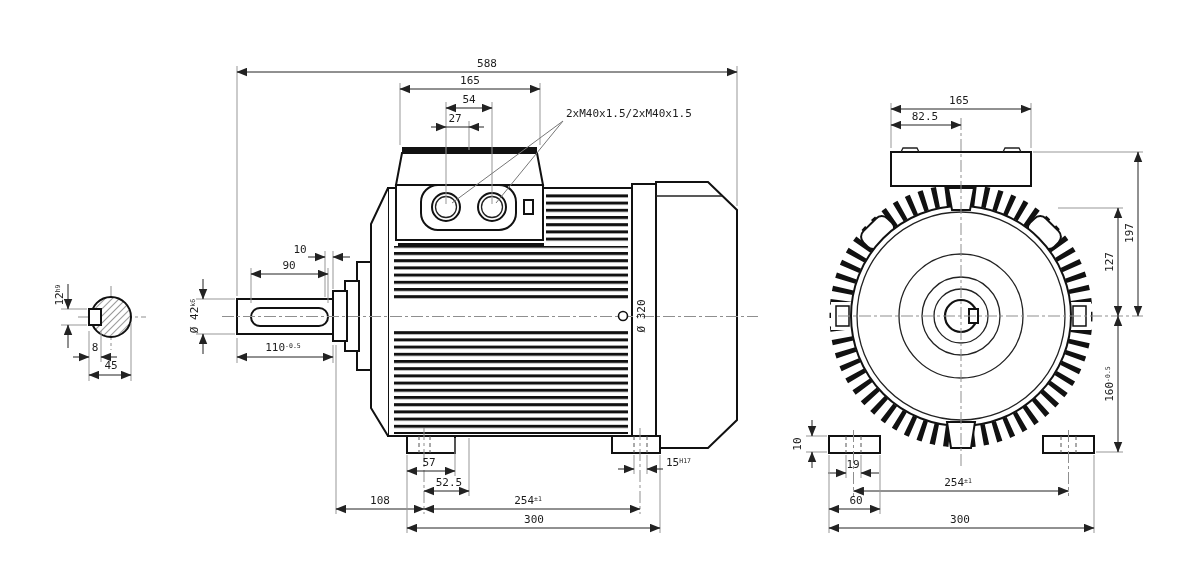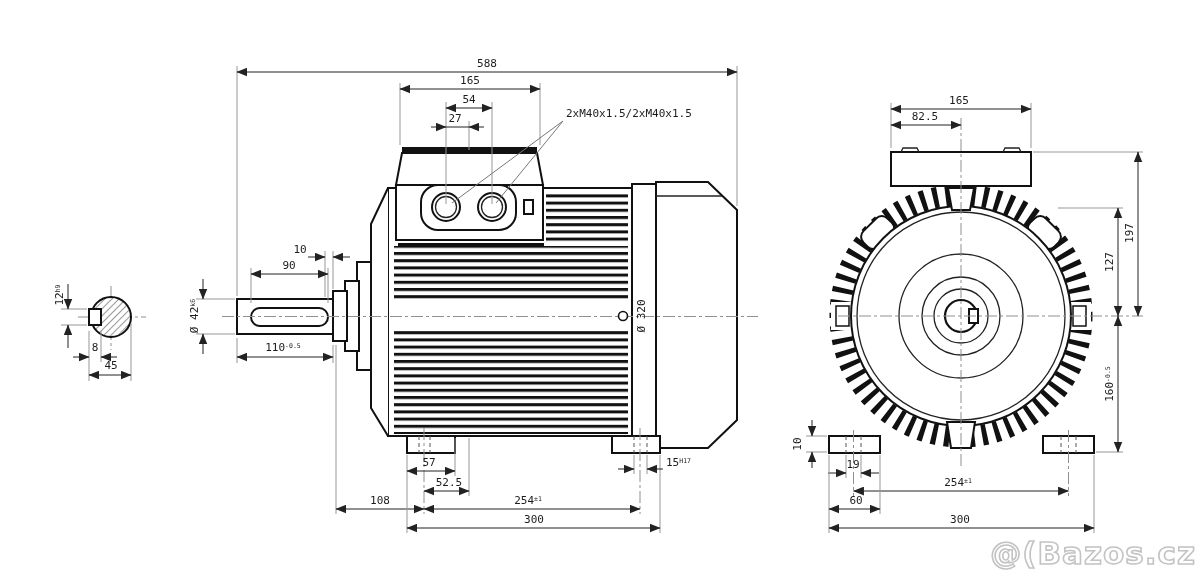--- a/index.html
+++ b/index.html
@@ -263,14 +263,13 @@
     <line class="ext" x1="880" y1="455" x2="880" y2="514"></line>
     <line class="dim" x1="829" y1="509" x2="880" y2="509" marker-start="url(#ar)" marker-end="url(#ar)"></line>
     <text x="856" y="504" text-anchor="middle">60</text>
 
     <line class="ext" x1="1094" y1="455" x2="1094" y2="533"></line>
     <line class="dim" x1="829" y1="528" x2="1094" y2="528" marker-start="url(#ar)" marker-end="url(#ar)"></line>
     <text x="960" y="523" text-anchor="middle">300</text>
   </g>
 </svg>
 
-<div id="watermark">@(Bazos.cz</div>
 </div>
 
 </body></html>

